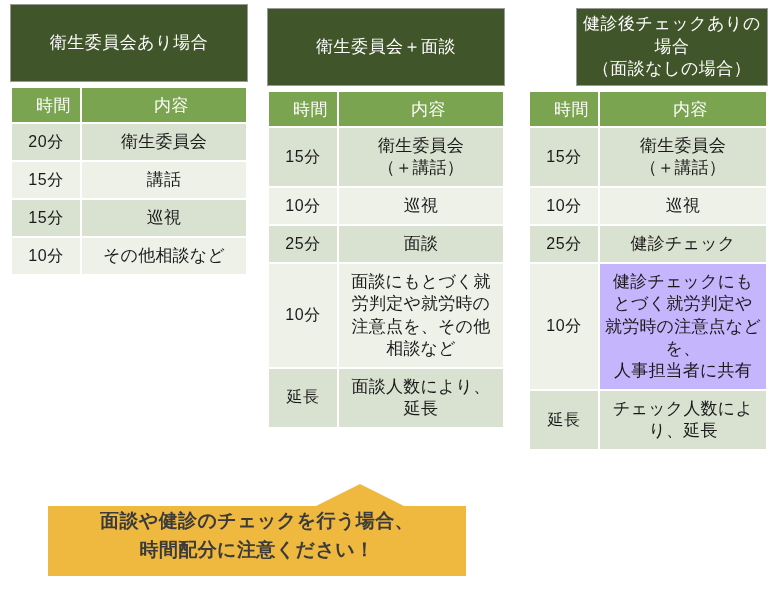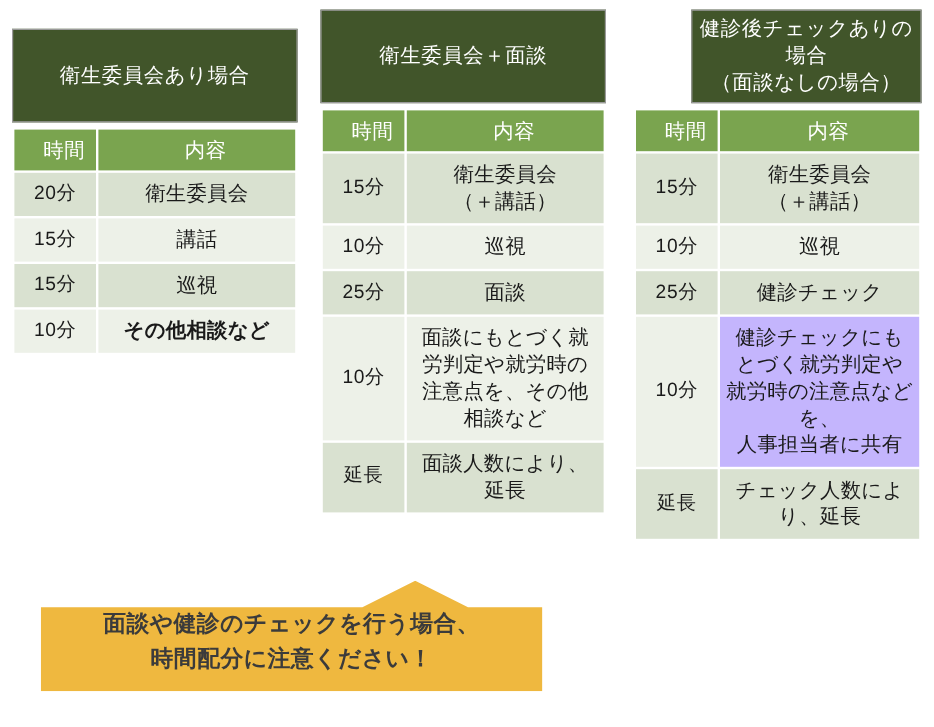--- a/index.html
+++ b/index.html
@@ -85,21 +85,21 @@
   .col-time { width: 68px; }
 
   .tbl td.time-cell {
     font-size: 16px;
     letter-spacing: 0.5px;
   }
 
   
   .callout {
     position: absolute;
-    left: 34px;
+    left: 48px;
     top: 484px;
     width: 418px;
     height: 92px;
   }
   .callout-shape {
     position: absolute;
     inset: 0;
   }
   .callout-text {
     position: absolute;
@@ -113,21 +113,21 @@
     color: #3b3b3b;
     letter-spacing: 0.4px;
   }
   .callout-text .line { display: block; }
 </style>
 </head>
 <body>
 
 <div class="canvas">
 
-  <div class="table-block" style="left:10px; top:24px; width:238px;">
+  <div class="table-block" style="left:10px; top:4px; width:238px;">
     <div class="table-title" style="height: 78px; background: rgb(65, 85, 42);">
         <div>衛生委員会あり場合</div>
       </div>
     <table class="tbl">
       <colgroup>
           <col class="col-time">
           <col>
         </colgroup>
       <thead>
         <tr>
@@ -143,21 +143,21 @@
           <tr class="even">
             <td class="time-cell" style="background: rgb(237, 241, 232);">15分</td>
             <td style="background: rgb(237, 241, 232);">講話</td>
           </tr>
           <tr class="odd">
             <td class="time-cell" style="background: rgb(217, 225, 208);">15分</td>
             <td style="background: rgb(217, 225, 208);">巡視</td>
           </tr>
           <tr class="even">
             <td class="time-cell" style="background: rgb(237, 241, 232);">10分</td>
-            <td style="background: rgb(237, 241, 232); font-weight: bold;">その他相談など</td>
+            <td style="background: rgb(237, 241, 232);">その他相談など</td>
           </tr>
         </tbody>
     </table>
   </div>
 
   <div class="table-block" style="left:267px; top:8px; width:238px;">
     <div class="table-title" style="height: 78px; background: rgb(65, 85, 42);">
         <div>衛生委員会＋面談</div>
       </div>
     <table class="tbl">

